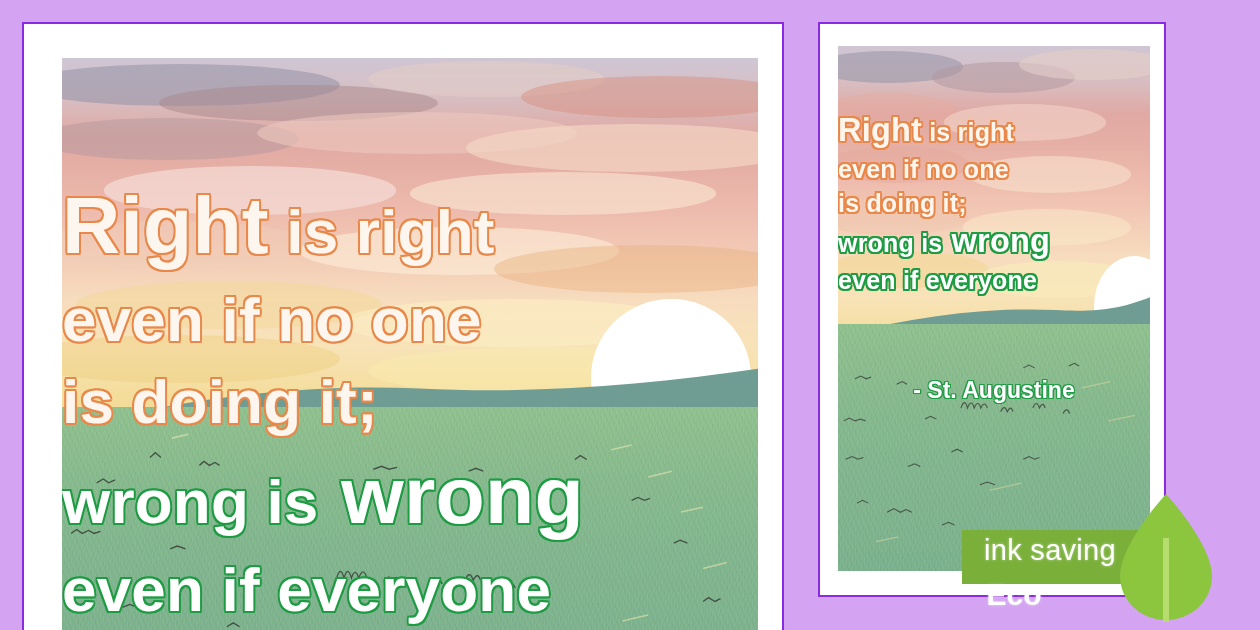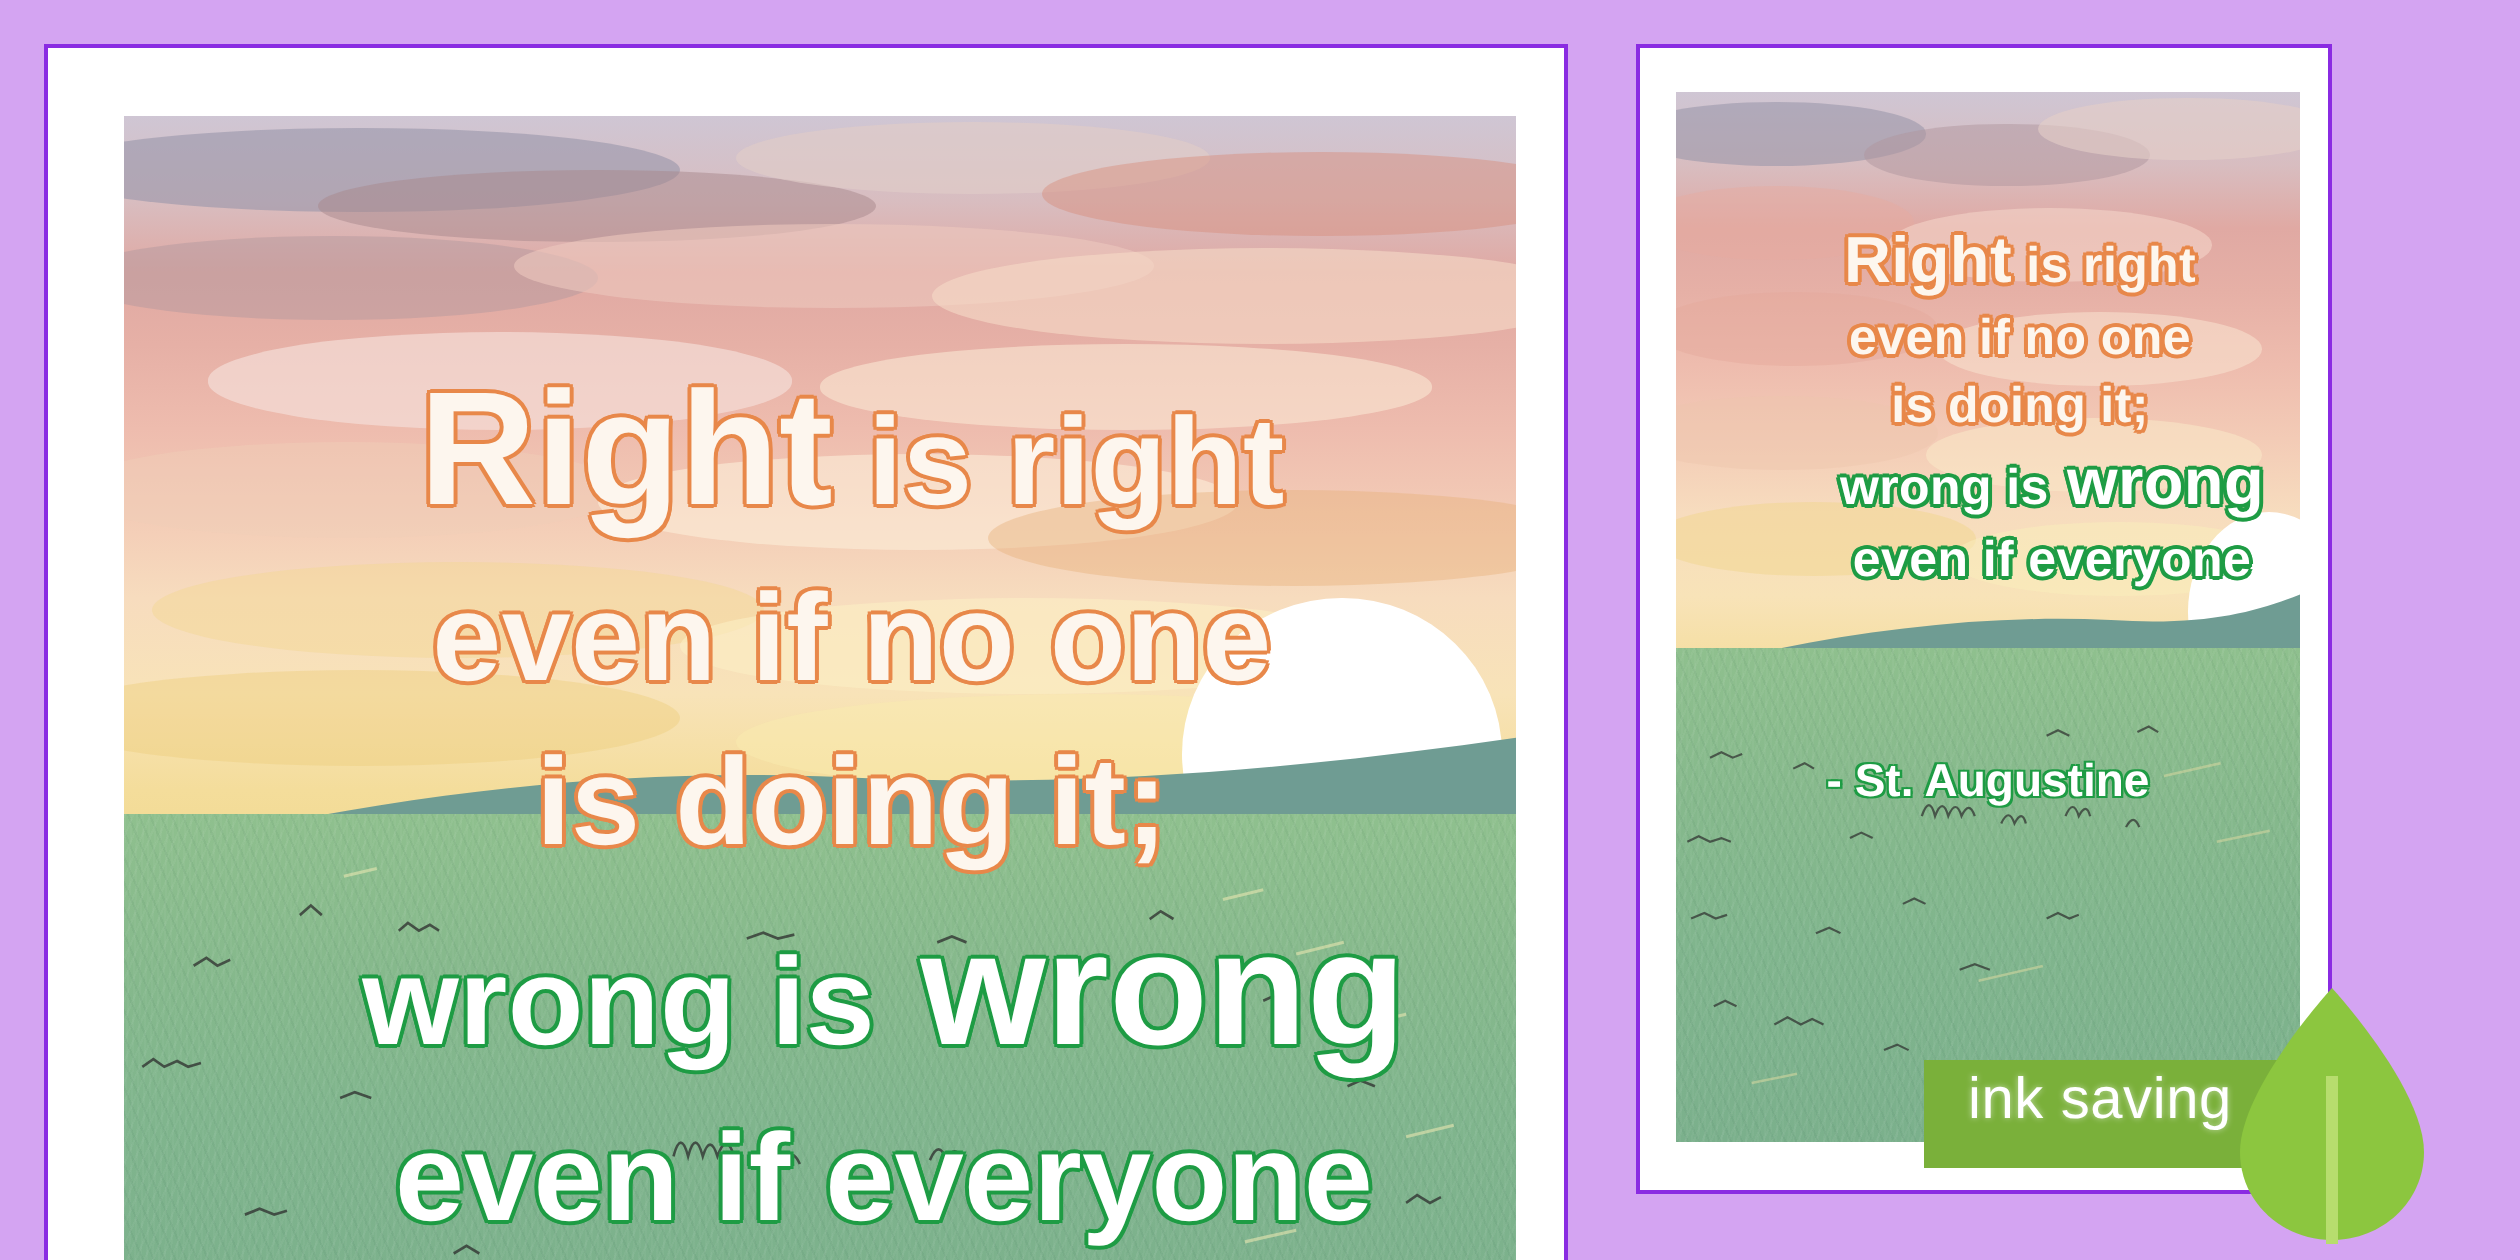--- a/index.html
+++ b/index.html
@@ -68,22 +68,22 @@
     background:
       repeating-linear-gradient(113deg, rgba(255,255,255,0.045) 0 1px, rgba(0,0,0,0) 1px 4px),
       repeating-linear-gradient(67deg, rgba(20,70,50,0.05) 0 1px, rgba(0,0,0,0) 1px 5px),
       repeating-linear-gradient(91deg, rgba(255,255,255,0.035) 0 1px, rgba(0,0,0,0) 1px 3px),
       linear-gradient(180deg,#8fc08e 0%, #86b98c 30%, #80b58d 60%, #7bb08c 100%);
   }
   .grass-specks{position:absolute;left:0;top:0;width:100%;height:100%;}
 
   
   .quote{
-    position:absolute;left:16px;width:100%;
-    text-align:center;
+    position:absolute;left:0;width:100%;
+    text-align:left;
     font-weight:700;
     line-height:1.02;
     letter-spacing:.2px;
   }
   .line{ display:block; white-space:nowrap; }
 
   .warm{
     color:#fdf6ee;
     text-shadow:
       -1.6px -1.6px 0 #e8884a, 1.6px -1.6px 0 #e8884a,
@@ -91,21 +91,20 @@
        0 -2px 0 #e8884a, 0 2px 0 #e8884a,
       -2px 0 0 #e8884a, 2px 0 0 #e8884a;
   }
   .cool{
     color:#ffffff;
     text-shadow:
       -1.6px -1.6px 0 #1e9c44, 1.6px -1.6px 0 #1e9c44,
       -1.6px  1.6px 0 #1e9c44, 1.6px  1.6px 0 #1e9c44,
        0 -2px 0 #1e9c44, 0 2px 0 #1e9c44,
       -2px 0 0 #1e9c44, 2px 0 0 #1e9c44;
-    margin-left: 32px;
   }
   .bigword{ font-size:1.30em; }
   .medword{ font-size:1.0em; }
 
   .attrib{
     position:absolute;left:0;width:100%;
     text-align:center;
     color:#ffffff;
     font-weight:700;
     text-shadow:
@@ -286,13 +285,14 @@
 
 <div id="eco-badge">
   <div id="eco-bar"></div>
   <div id="eco-bar-text">ink saving</div>
   <div id="eco-leaf">
     <svg viewBox="0 0 104 130" aria-hidden="true">
       <path d="M52,2 C52,2 98,52 98,84 C98,109 77,128 52,128 C27,128 6,109 6,84 C6,52 52,2 52,2 Z" fill="#8cc63f"></path>
       <rect x="49" y="46" width="6" height="84" fill="#b7dd6e"></rect>
     </svg>
   </div>
+  <div id="eco-leaf-text">Eco</div>
 </div>
 
 </body></html>

